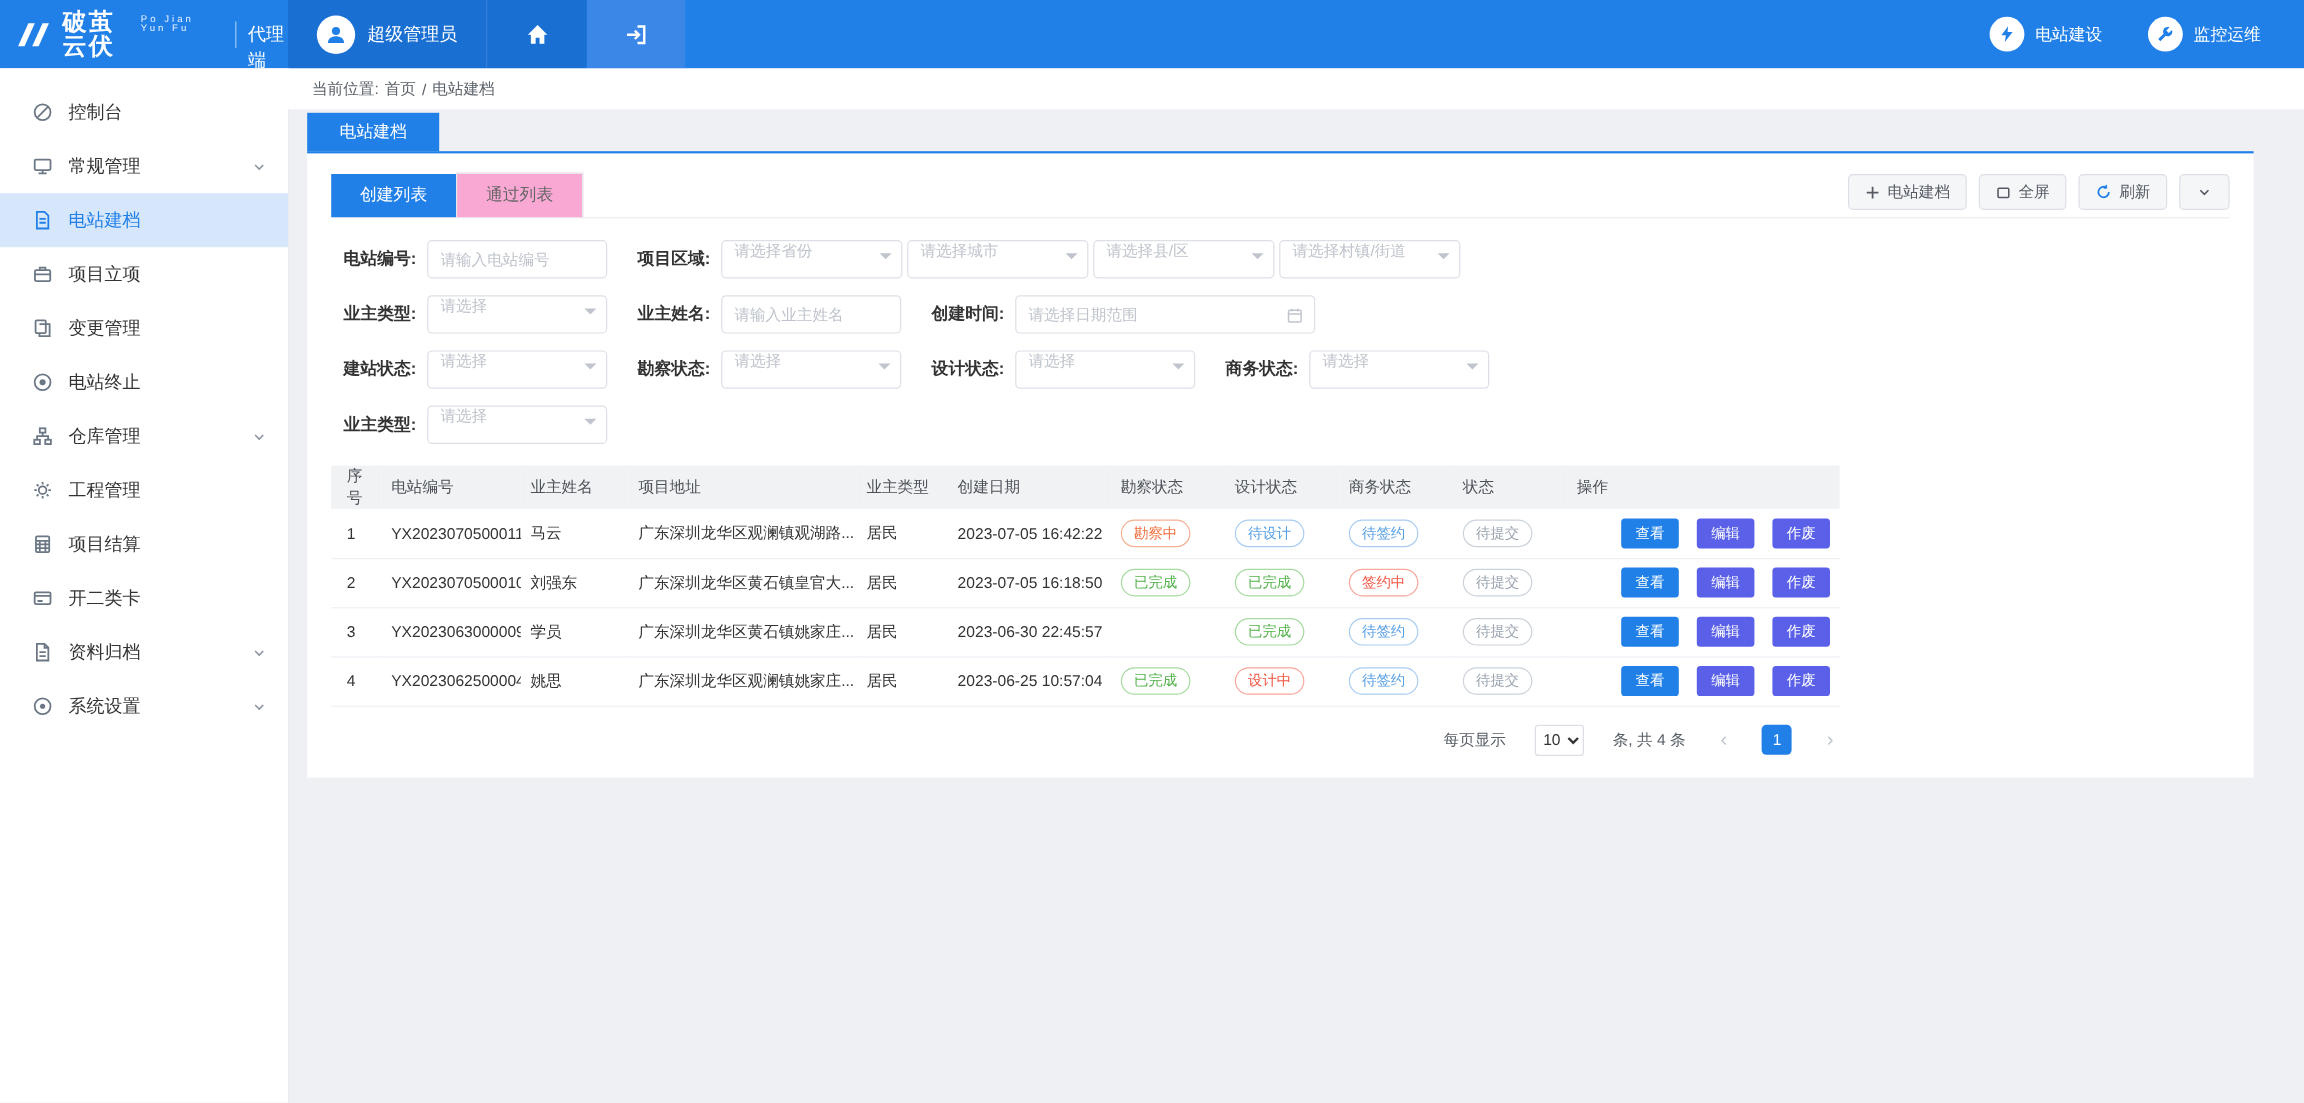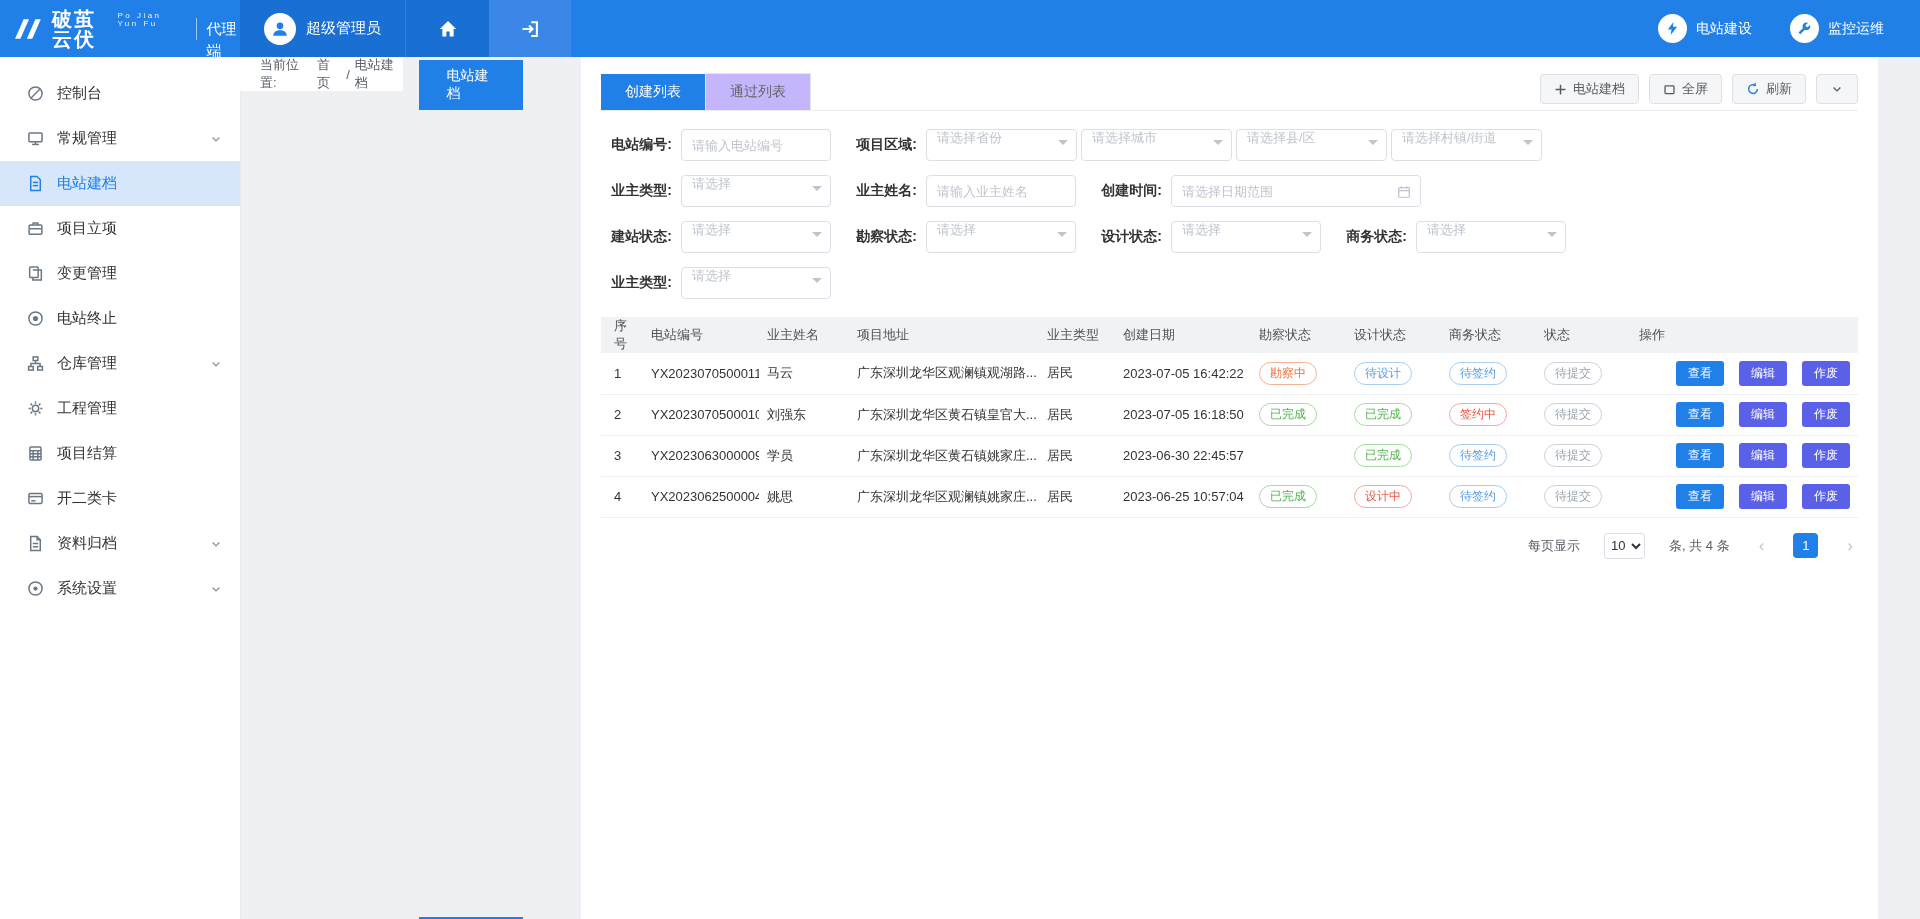--- a/index.html
+++ b/index.html
@@ -28,33 +28,33 @@
   
   .body-row { display:flex; flex:1; min-height:0; }
   .sidebar { width:240px; background:#fff; flex-shrink:0; padding-top:14px; box-shadow:1px 0 0 #e9ebef; }
   .side-item { height:45px; display:flex; align-items:center; padding:0 18px 0 27px; gap:13px; font-size:15px; color:#333; cursor:pointer; }
   .side-item .sicon { color:#6b7785; display:flex; }
   .side-item.active { background:#d7e7fb; color:#2080e8; }
   .side-item.active .sicon { color:#2080e8; }
   .slabel { flex:1; }
   .chev { color:#8a949e; display:flex; }
 
-  .main { flex:1; min-width:0; display:flex; }
+  .main { flex:1; min-width:0; display:flex; flex-direction:column; }
   .breadcrumb { background:#fff; height:34px; display:flex; align-items:center; padding-left:20px; font-size:13px; color:#5a6068; gap:5px; }
   .crumb-link { cursor:pointer; }
   .tab-strip { margin:3px 42px 0 16px; border-bottom:2px solid #2080e8; }
   .page-tab { display:inline-block; background:#2080e8; color:#fff; font-size:14px; padding:7px 27px; cursor:default; }
 
   .card { background:#fff; margin:0 42px 0 16px; padding:16px 20px 18px 20px; }
 
   
   .panel-head { display:flex; align-items:flex-end; border-bottom:1px solid #ecedf0; }
   .ptab { padding:9px 24px; font-size:14px; cursor:pointer; }
   .ptab.active { background:#2080e8; color:#fff; }
-  .ptab.inactive { background:#c4b5fd; color:#666; border:1px solid #e4e6e9; border-bottom:none; }
+  .ptab.inactive { background:#f9a8d4; color:#666; border:1px solid #e4e6e9; border-bottom:none; }
   .toolbar { margin-left:auto; display:flex; gap:10px; margin-bottom:6px; }
   .tool-btn { display:flex; align-items:center; gap:6px; background:#f5f6f8; border:1px solid #dcdfe6; border-radius:4px; height:30px; padding:0 13px; font-size:13px; color:#555b63; cursor:pointer; }
   .tool-btn.small { padding:0 14px; }
 
   
   .filters { margin-top:18px; }
   .frow { display:flex; margin-bottom:14px; align-items:center; }
   .fgroup { display:flex; align-items:center; margin-right:15px; }
   .flabel { width:80px; text-align:right; padding-right:9px; font-size:14px; font-weight:bold; color:#333; flex-shrink:0; }
   .fctrl { height:32px; border:1px solid #dcdfe6; border-radius:4px; background:#fff; }

